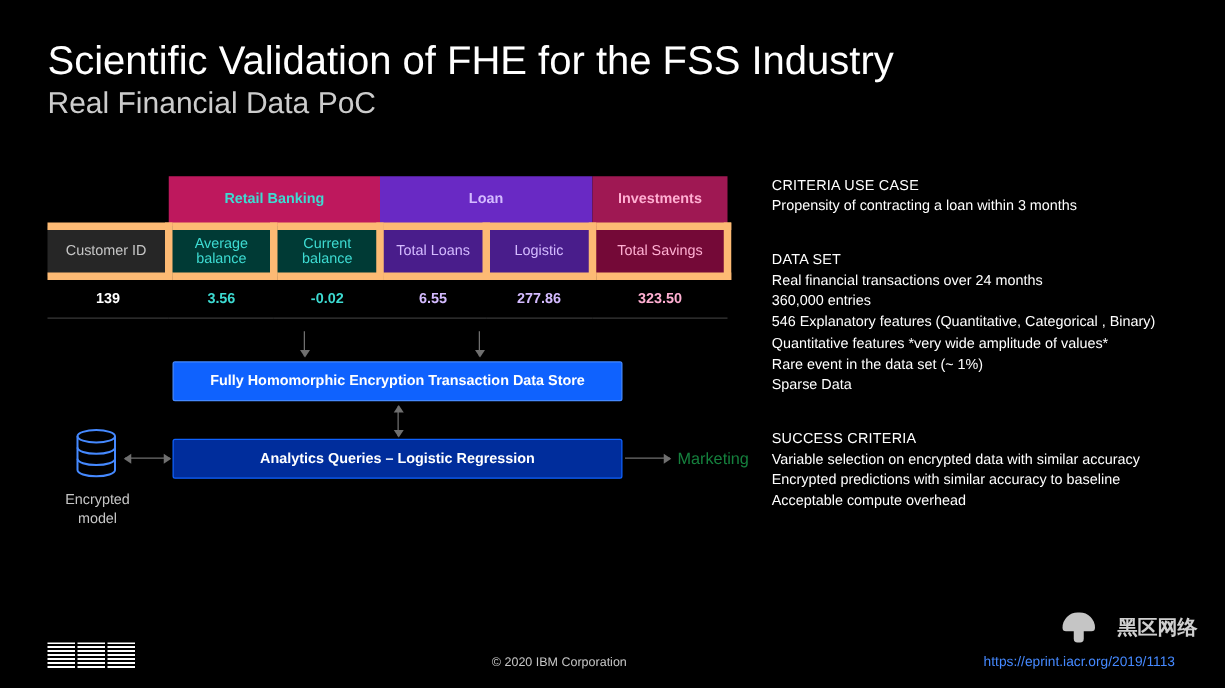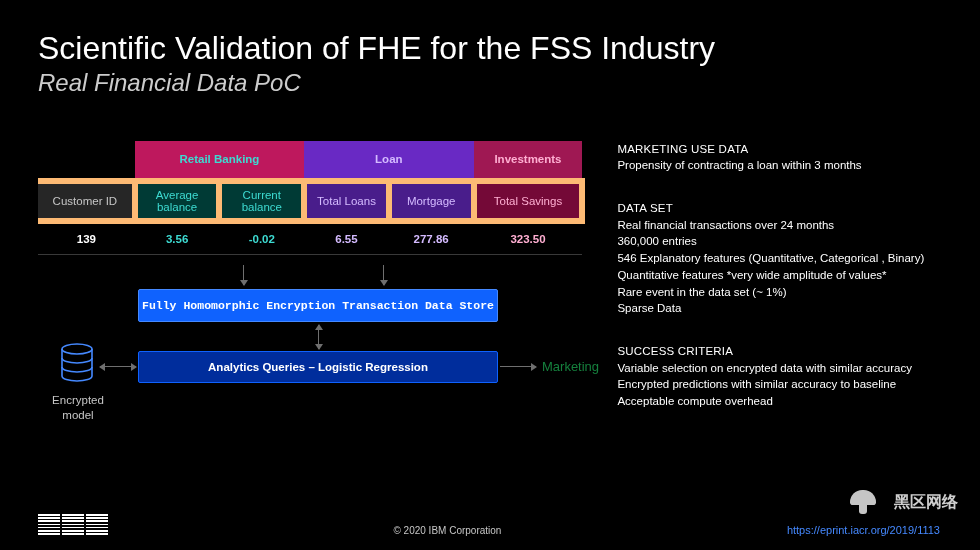--- a/index.html
+++ b/index.html
@@ -1,19 +1,19 @@
 <!DOCTYPE html>
 <html><head>
 <meta charset="utf-8">
 <style>
   * { margin: 0; padding: 0; box-sizing: border-box; }
   body { background: #000; color: #fff; font-family: "Helvetica Neue", Arial, sans-serif; width: 980px; height: 550px; position: relative; overflow: hidden; }
   .slide { padding: 30px 40px 34px 38px; height: 100%; position: relative; }
   .title { font-size: 32px; font-weight: 300; line-height: 1.15; }
-  .subtitle { font-size: 24px; font-weight: 300; color: #ccc; margin-top: 2px; font-style: italic; }
+  .subtitle { font-size: 24px; font-weight: 300; color: #ccc; margin-top: 2px; }
   .content { display: flex; margin-top: 44px; gap: 32px; }
   .left { width: 560px; position: relative; }
   .right { width: 330px; font-size: 11.5px; line-height: 1.45; }
   .section { margin-bottom: 26px; }
   .section-title { font-size: 11.5px; letter-spacing: .2px; }
 
   
   .tbl { border-collapse: collapse; width: 100%; }
   .tbl td, .tbl th { font-size: 11.5px; text-align: center; height: 34px; }
   .cat-row td { height: 40px; }
@@ -30,21 +30,21 @@
   .v-retail { color: #3ddbd2; }
   .v-loan { color: #d4bbff; }
   .v-inv { color: #ffafd2; margin-top: 12px; }
 
   
   .diagram { position: relative; margin-top: 10px; height: 135px; }
   .arrow-down { position: absolute; width: 1px; height: 20px; background: #6f6f6f; top: 0; }
   .arrow-down::after { content: ''; position: absolute; bottom: -1px; left: -3.5px; border-left: 4px solid transparent; border-right: 4px solid transparent; border-top: 6px solid #6f6f6f; }
   .ad1 { left: 205px; } .ad2 { left: 345px; }
   .box { position: absolute; left: 100px; width: 360px; text-align: center; font-size: 11.5px; font-weight: 600; color: #fff; border-radius: 2px; padding: 9px 0; }
-  .box1 { top: 24px; background: #0f62fe; border: 1px solid #4589ff; font-family: Liberation Mono, monospace; }
+  .box1 { top: 24px; background: #0f62fe; border: 1px solid #4589ff; }
   .box2 { top: 86px; background: #002d9c; border: 1px solid #0f62fe; }
   .v-conn { position: absolute; left: 280px; top: 60px; width: 1px; height: 24px; background: #6f6f6f; }
   .v-conn::before { content: ''; position: absolute; top: -1px; left: -3.5px; border-left: 4px solid transparent; border-right: 4px solid transparent; border-bottom: 6px solid #6f6f6f; }
   .v-conn::after { content: ''; position: absolute; bottom: -1px; left: -3.5px; border-left: 4px solid transparent; border-right: 4px solid transparent; border-top: 6px solid #6f6f6f; }
   .h-conn { position: absolute; top: 101px; height: 1px; background: #6f6f6f; }
   .h-conn.left-c { left: 62px; width: 36px; }
   .h-conn.left-c::before { content: ''; position: absolute; left: -1px; top: -3.5px; border-top: 4px solid transparent; border-bottom: 4px solid transparent; border-right: 6px solid #6f6f6f; }
   .h-conn.left-c::after { content: ''; position: absolute; right: -1px; top: -3.5px; border-top: 4px solid transparent; border-bottom: 4px solid transparent; border-left: 6px solid #6f6f6f; }
   .h-conn.right-c { left: 462px; width: 36px; }
   .h-conn.right-c::after { content: ''; position: absolute; right: -1px; top: -3.5px; border-top: 4px solid transparent; border-bottom: 4px solid transparent; border-left: 6px solid #6f6f6f; }
@@ -78,21 +78,21 @@
           <td style="width:16%"></td>
           <td class="cat-retail" colspan="2">Retail Banking</td>
           <td class="cat-loan" colspan="2">Loan</td>
           <td class="cat-inv">Investments</td>
         </tr>
         <tr class="sub-row">
           <td class="sub-cust">Customer ID</td>
           <td class="sub-retail" style="width:14%">Average balance</td>
           <td class="sub-retail" style="width:14%">Current balance</td>
           <td class="sub-loan" style="width:14%">Total Loans</td>
-          <td class="sub-loan" style="width:14%">Mortgage</td>
+          <td class="sub-loan" style="width:14%">Logistic</td>
           <td class="sub-inv" style="width:18%">Total Savings</td>
         </tr>
         <tr class="val-row">
           <td class="v-cust">139</td>
           <td class="v-retail">3.56</td>
           <td class="v-retail">-0.02</td>
           <td class="v-loan">6.55</td>
           <td class="v-loan">277.86</td>
           <td class="v-inv">323.50</td>
         </tr>
@@ -117,21 +117,21 @@
               </g>
             </svg>
         </div>
         <div class="db-label">Encrypted model</div>
         <div class="mkt-label">Marketing</div>
       </div>
     </div>
 
     <div class="right">
       <div class="section">
-        <div class="section-title">MARKETING USE DATA</div>
+        <div class="section-title">CRITERIA USE CASE</div>
         <div>Propensity of contracting a loan within 3 months</div>
       </div>
       <div class="section">
         <div class="section-title">DATA SET</div>
         <div>Real financial transactions over 24 months</div>
         <div>360,000 entries</div>
         <div>546 Explanatory features (Quantitative, Categorical , Binary)</div>
         <div>Quantitative features *very  wide amplitude of values*</div>
         <div>Rare event in the data set (~ 1%)</div>
         <div>Sparse Data</div>

